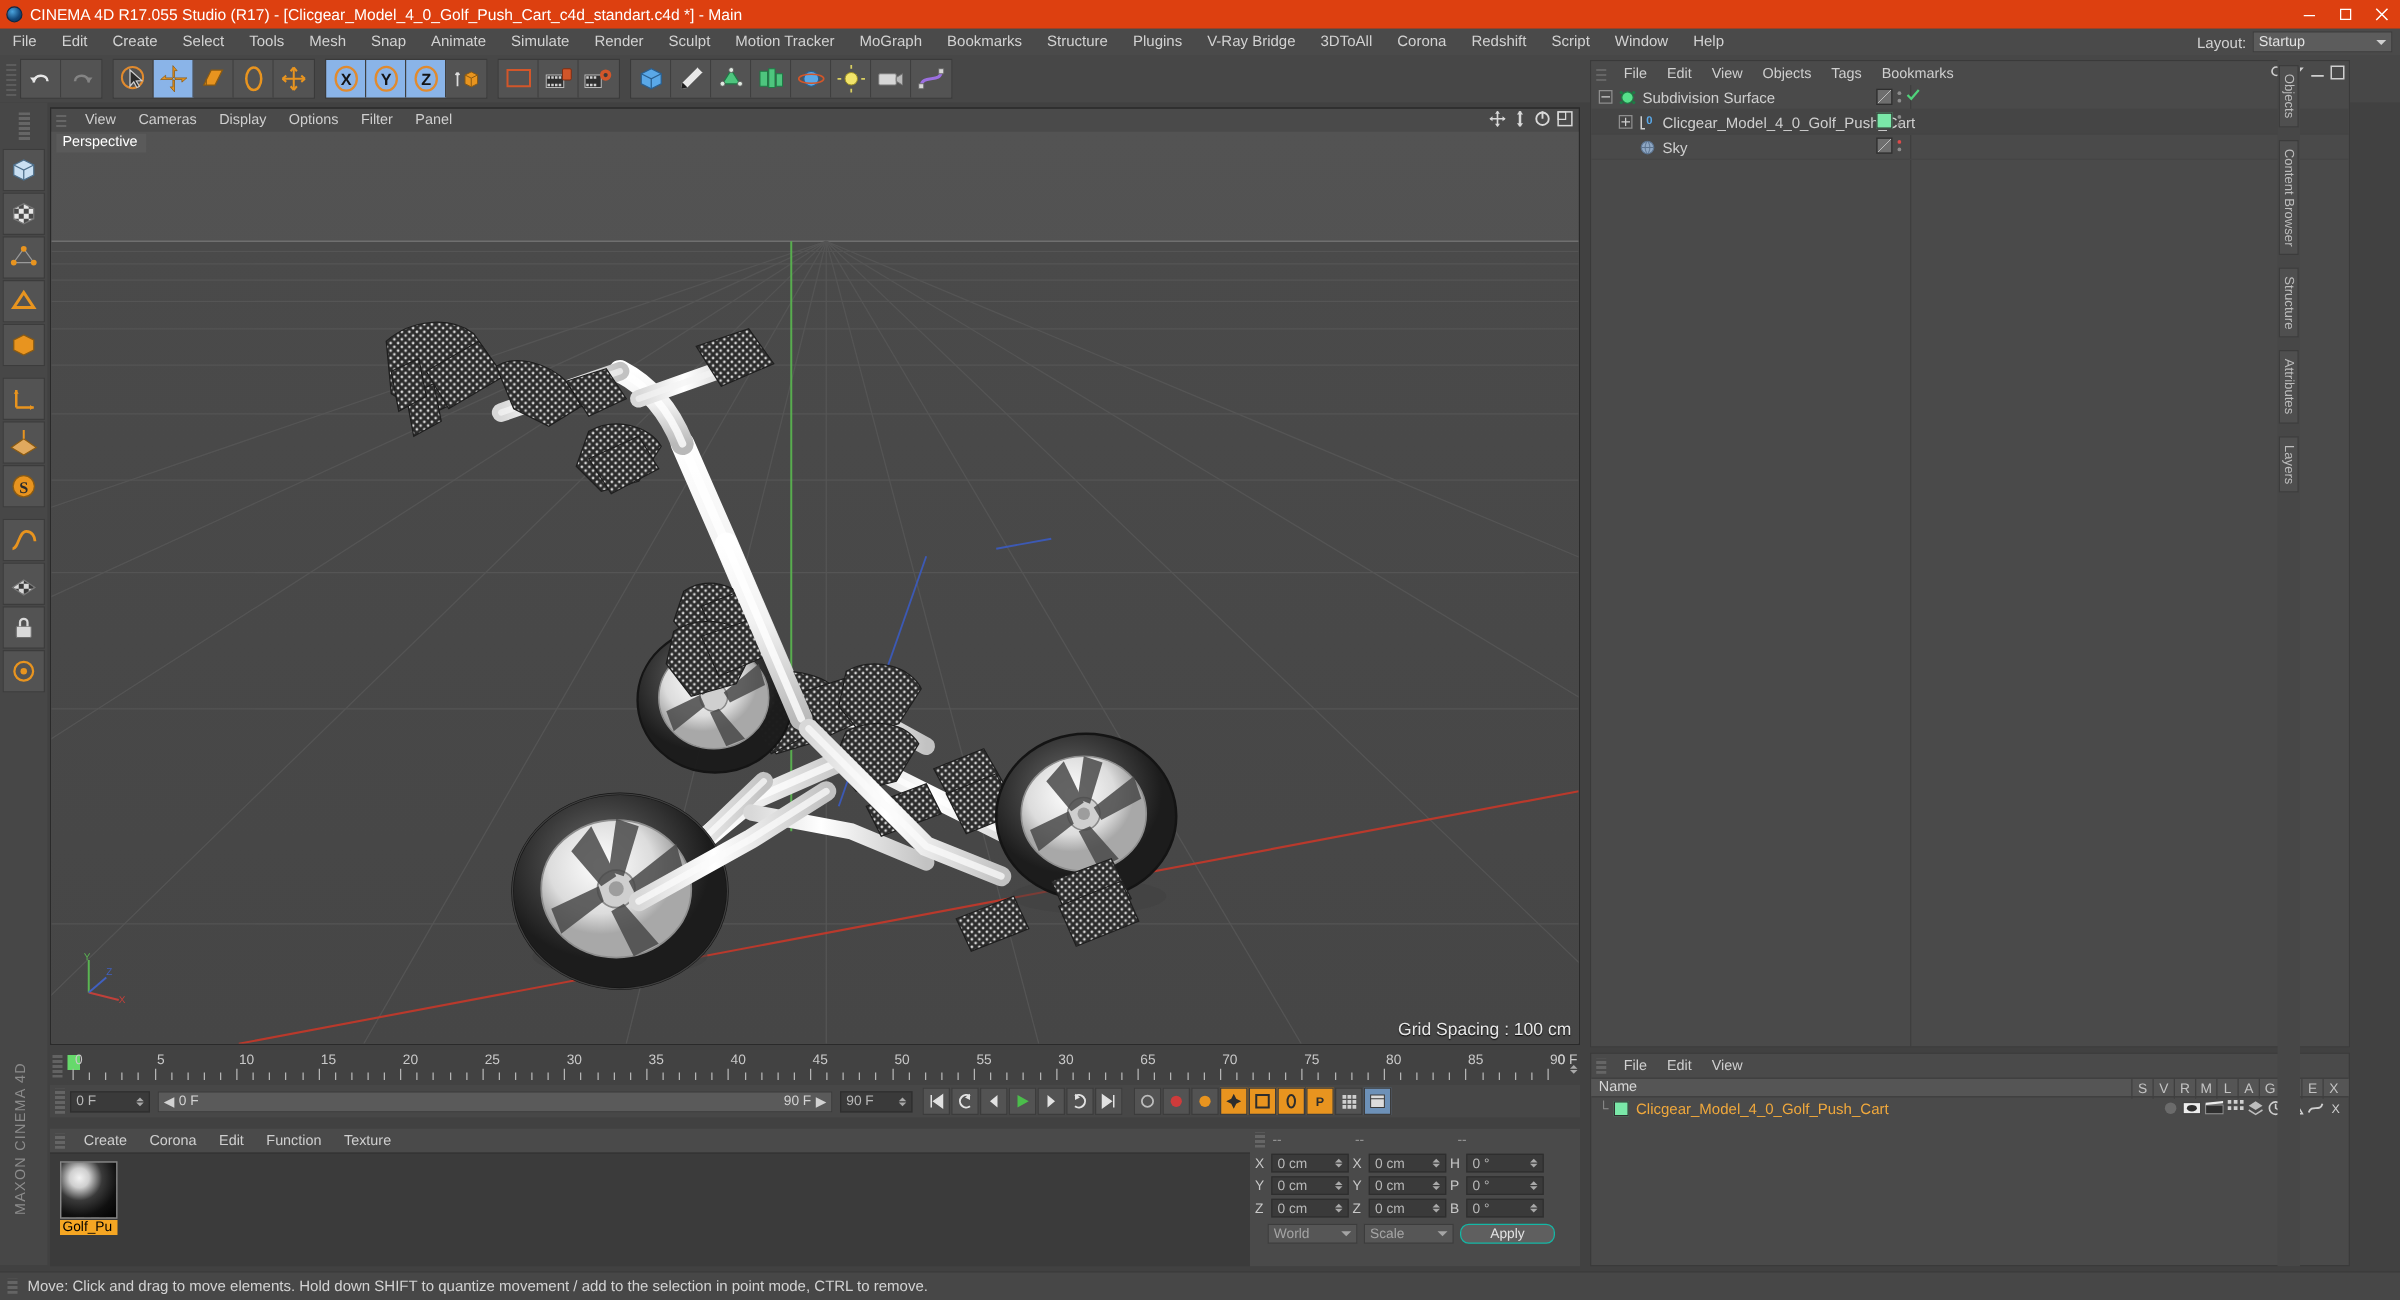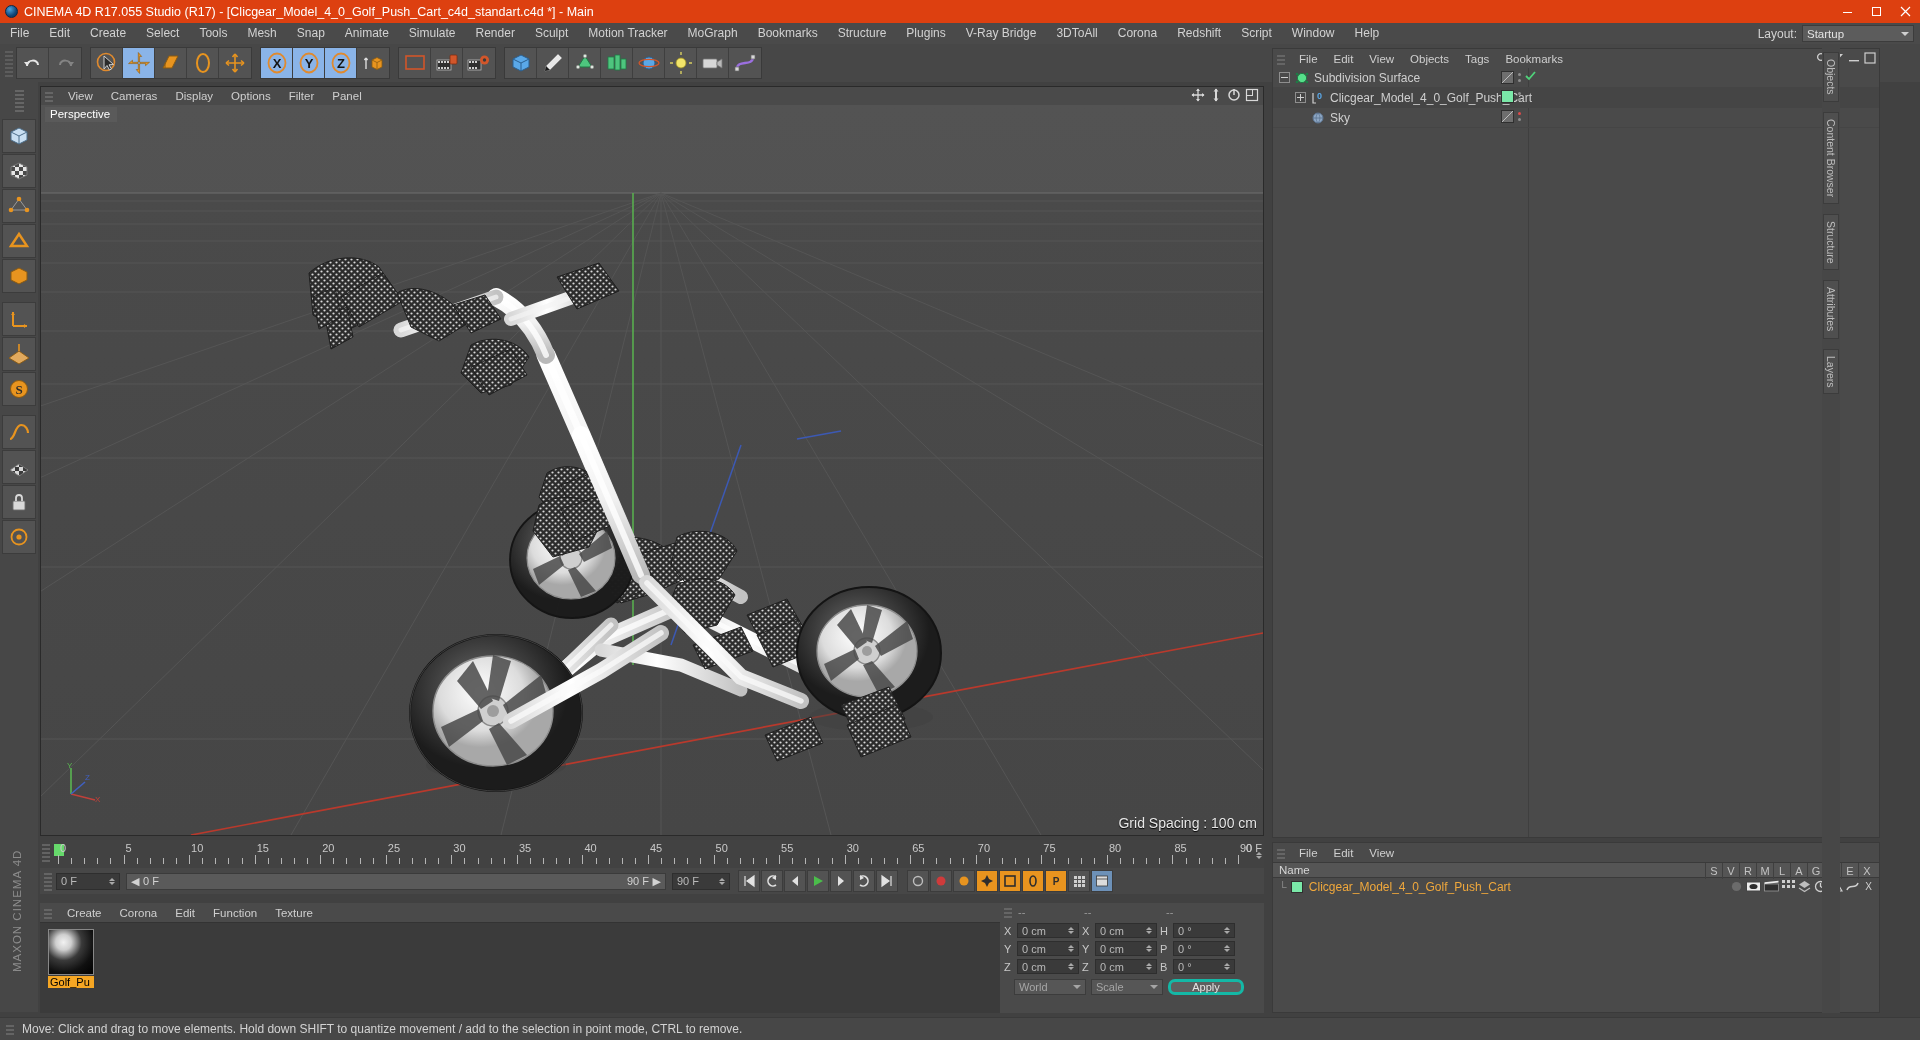--- a/index.html
+++ b/index.html
@@ -157,21 +157,21 @@
     position:absolute; left:1000px; top:903px; width:264px; height:110px; background:#4a4a4a;
   }
   .cm-head{ height:17px; display:flex; align-items:center; padding-left:4px; font-size:11px; color:#9a9a9a;}
   .cm-head .grip2{width:8px;height:12px;background:repeating-linear-gradient(0deg,#787878 0 2px,transparent 2px 4px);opacity:.6;margin-right:6px;}
   .cm-rows{ padding:3px 4px 0 4px;}
   .cm-row{ display:flex; align-items:center; gap:3px; margin-bottom:3px;}
   .cm-lbl{ width:10px; font-size:11px; color:#c9c9c9; text-align:left;}
   .cm-field{ width:62px; height:15px;}
   .cm-foot{ display:flex; align-items:center; gap:5px; padding:2px 4px 0 14px;}
   .cm-sel{ width:72px;height:16px; background:#565656;border:1px solid #3c3c3c; display:flex;align-items:center;justify-content:space-between;padding:0 4px; font-size:11px;color:#a5a5a5;}
-  .cm-apply{ width:76px;height:16px;background:#5f5f5f;border:3px solid #14b8a6;border-radius:7px;display:flex;align-items:center;justify-content:center;font-size:11px;color:#e3e3e3;}
+  .cm-apply{ width:76px;height:16px;background:#5f5f5f;border:1px solid #14b8a6;border-radius:7px;display:flex;align-items:center;justify-content:center;font-size:11px;color:#e3e3e3;}
 
   
   .objmgr{
     position:absolute; left:1272px; top:48px; width:608px; height:790px; background:#4a4a4a;
     border:1px solid #3a3a3a;
   }
   .om-menu{ height:19px; display:flex; align-items:center; padding-left:4px; background:#4a4a4a; position:relative;}
   .om-menu .grip2{width:8px;height:12px;background:repeating-linear-gradient(0deg,#787878 0 2px,transparent 2px 4px);opacity:.6;margin-right:6px;}
   .om-menu .mi{ padding:0 8px; font-size:11.5px; color:#cfcfcf;}
   .om-icons{position:absolute; right:3px; top:3px; display:flex; gap:4px; align-items:center;}

